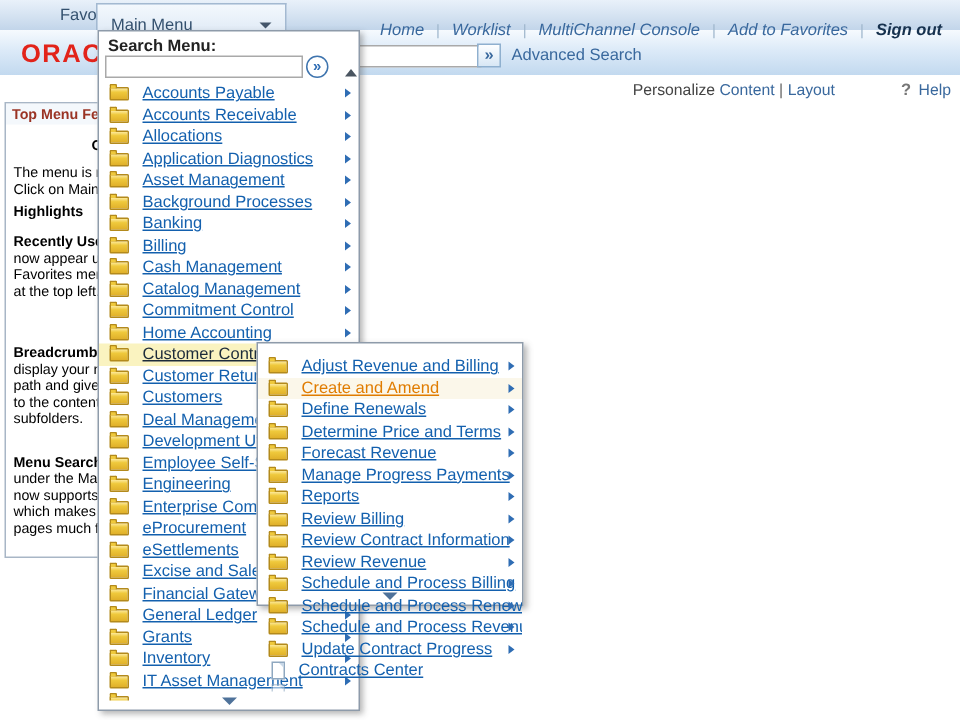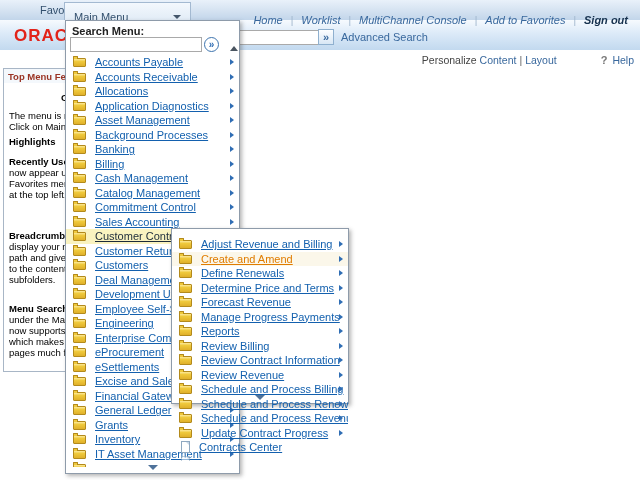--- a/index.html
+++ b/index.html
@@ -210,21 +210,21 @@
         <span class="lbl">Catalog Management</span>
         <span class="arr"></span>
       </li>
     <li class="mrow">
         <span class="fi"></span>
         <span class="lbl">Commitment Control</span>
         <span class="arr"></span>
       </li>
     <li class="mrow">
         <span class="fi"></span>
-        <span class="lbl">Sales Accounting</span>
+        <span class="lbl">Home Accounting</span>
         <span class="arr"></span>
       </li>
     <li class="mrow hl">
         <span class="fi"></span>
         <span class="lbl">Customer Contracts</span>
         <span class="arr"></span>
       </li>
     <li class="mrow">
         <span class="fi"></span>
         <span class="lbl">Customer Returns</span>

